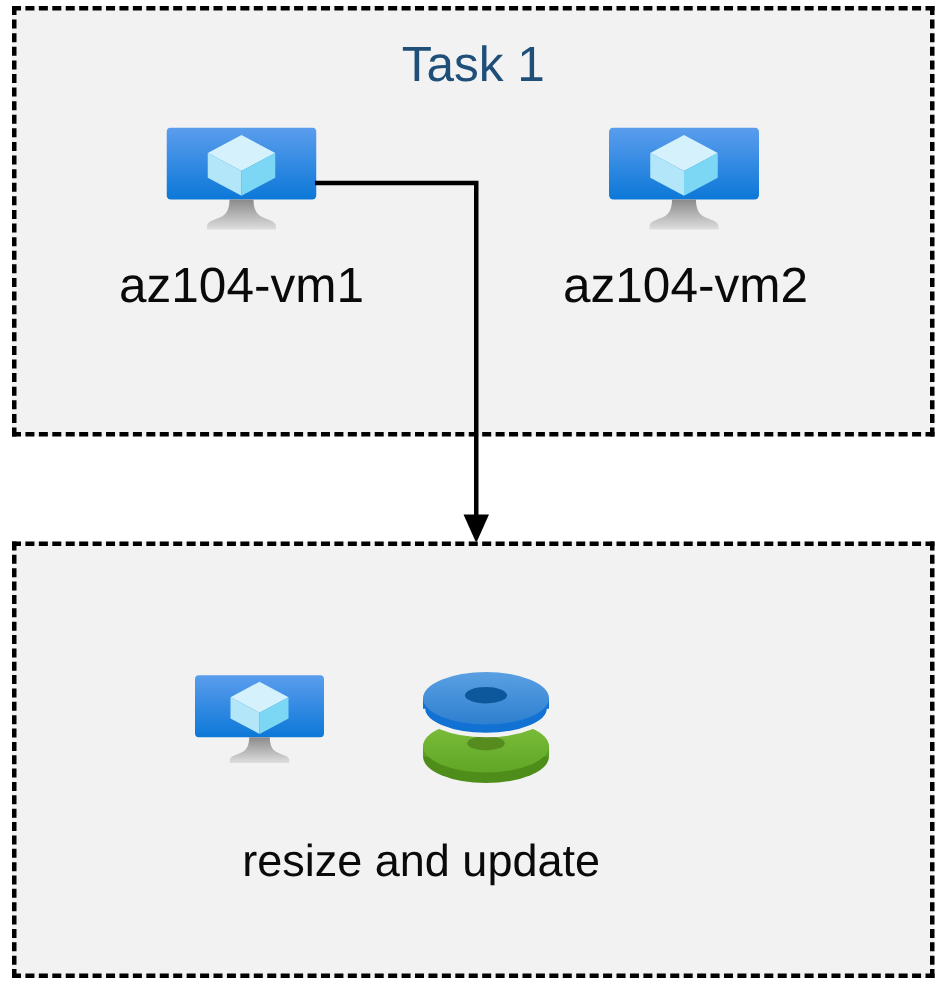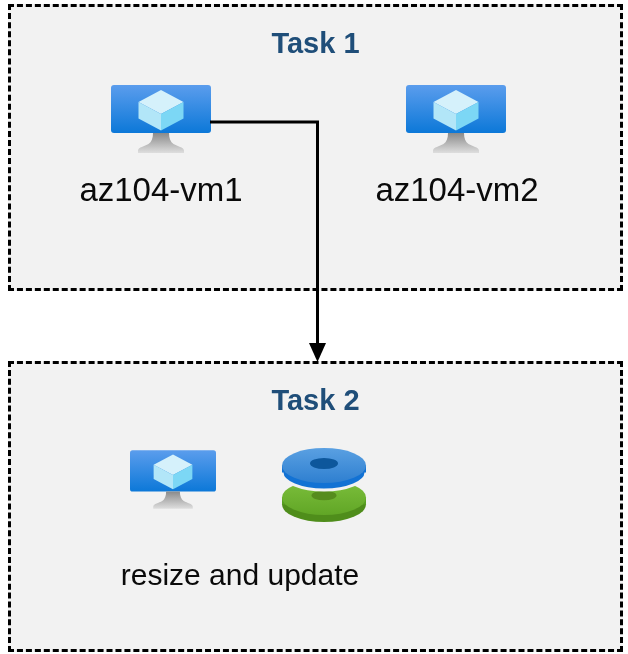--- a/index.html
+++ b/index.html
@@ -11,38 +11,37 @@
   }
   .task-box {
     position:absolute; left:8px; width:615px; box-sizing:border-box;
     border:3px dashed var(--box-border-color,#000000);
     background:var(--box-background,#f2f2f2);
   }
   #task1-box { top:4px;   height:287px; }
   #task2-box { top:361px; height:291px; }
   .task-title {
     position:absolute; top:17px; left:0; width:100%;
-    text-align:center; font-size:29px; line-height:38px;
+    text-align:center; font-size:33px; line-height:38px;
     color:var(--title-color,#1f4e79);
-    font-weight:bold;
   }
   .icon { position:absolute; display:block; }
   #vm1-icon  { left:100px; top:78px; }
   #vm2-icon  { left:395px; top:78px; }
   .vm-label {
     position:absolute; width:300px; text-align:center;
     font-size:33px; line-height:40px; color:var(--label-color,#0a0a0a);
   }
   #vm1-label { left:0;     top:163px; }
   #vm2-label { left:296px; top:163px; }
   #task2-vm-icon    { left:119px; top:86px; }
   #task2-disks-icon { left:270px; top:84px; }
   .caption {
     position:absolute; left:69px; top:192px; width:320px;
-    text-align:center; font-size:30px; line-height:38px;
+    text-align:right; font-size:30px; line-height:38px;
     color:var(--label-color,#0a0a0a);
   }
   #connector-arrow { position:absolute; left:200px; top:112px; }
 </style>
 </head>
 <body>
 
 <svg width="0" height="0" style="position:absolute" aria-hidden="true">
   <defs>
     <linearGradient id="gMon" x1="0" y1="0" x2="0" y2="1">
@@ -100,21 +99,20 @@
       <div>az104-vm2</div>
     </div>
   </div>
 
   <svg id="connector-arrow" width="135" height="255" viewBox="0 0 135 255">
     <path d="M10,10 H117.5 V233" fill="none" stroke="var(--arrow-color,#000)" stroke-width="3"></path>
     <polygon points="109,231 126,231 117.5,250" fill="var(--arrow-color,#000)"></polygon>
   </svg>
 
   <div class="task-box" id="task2-box">
-    <div class="task-title">Task 2</div>
 
     <svg class="icon" id="task2-vm-icon" viewBox="0 0 100 74" width="86" height="64">
       <use href="#vmIcon"></use>
     </svg>
 
     <svg class="icon" id="task2-disks-icon" viewBox="0 0 86 74" width="86" height="74">
       <use href="#disksIcon"></use>
     </svg>
 
     <div class="caption">resize and update</div>

